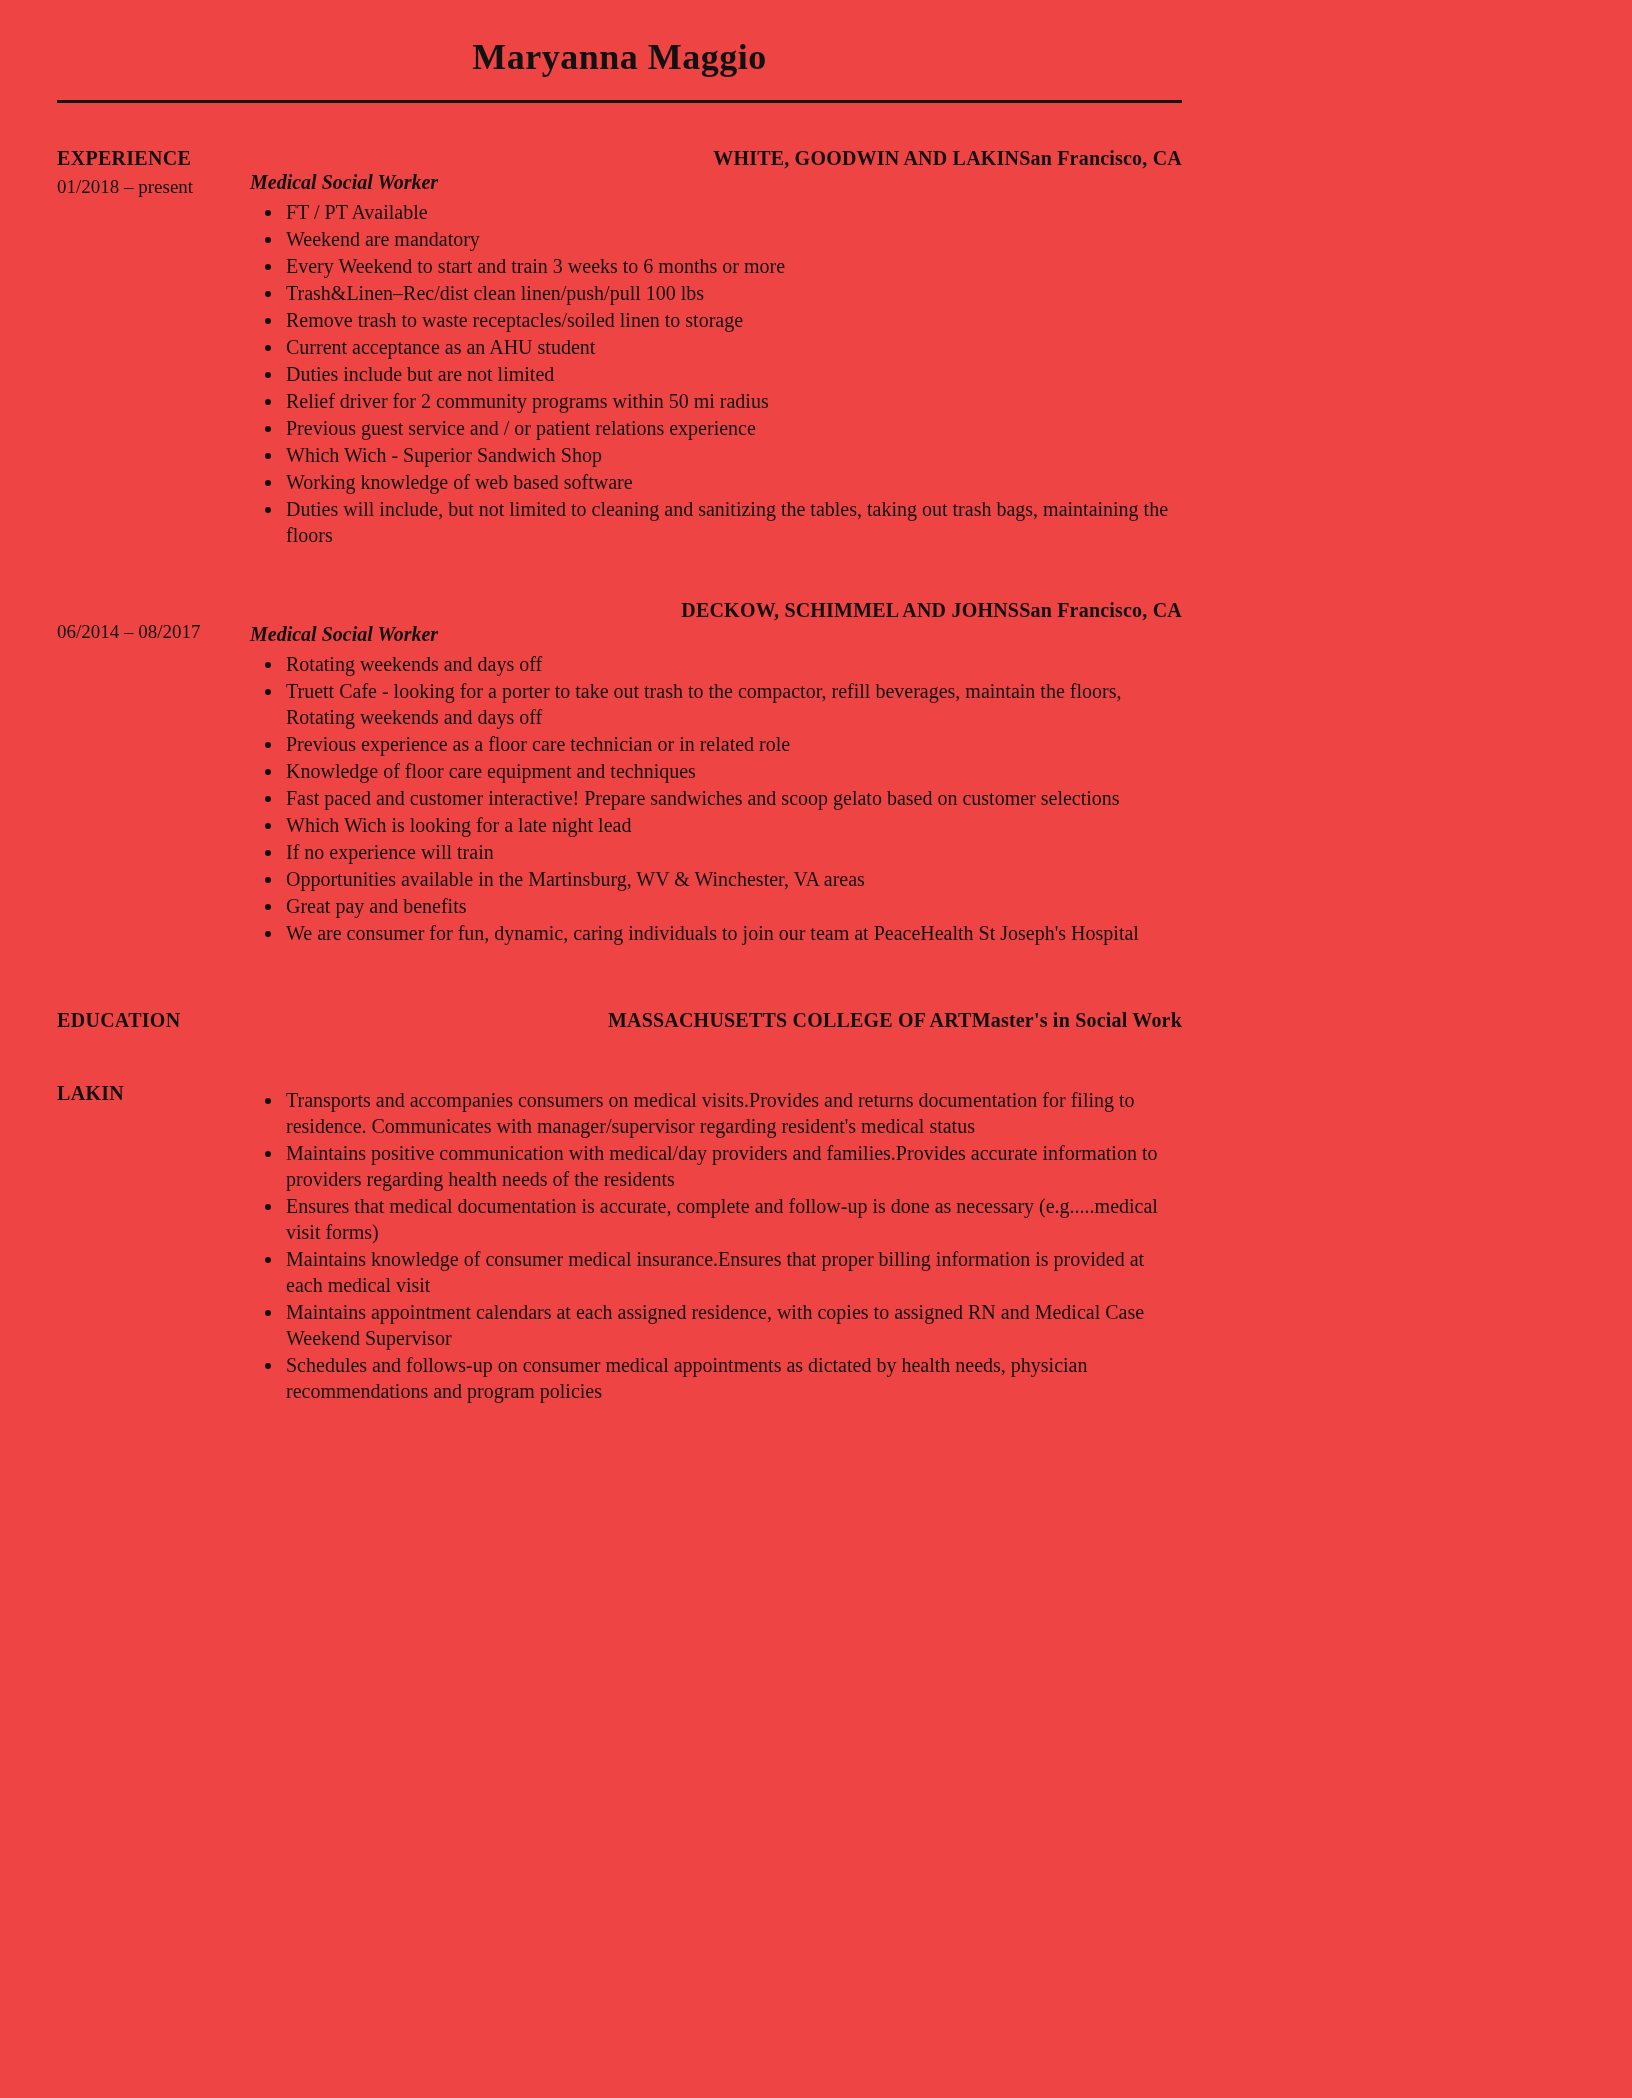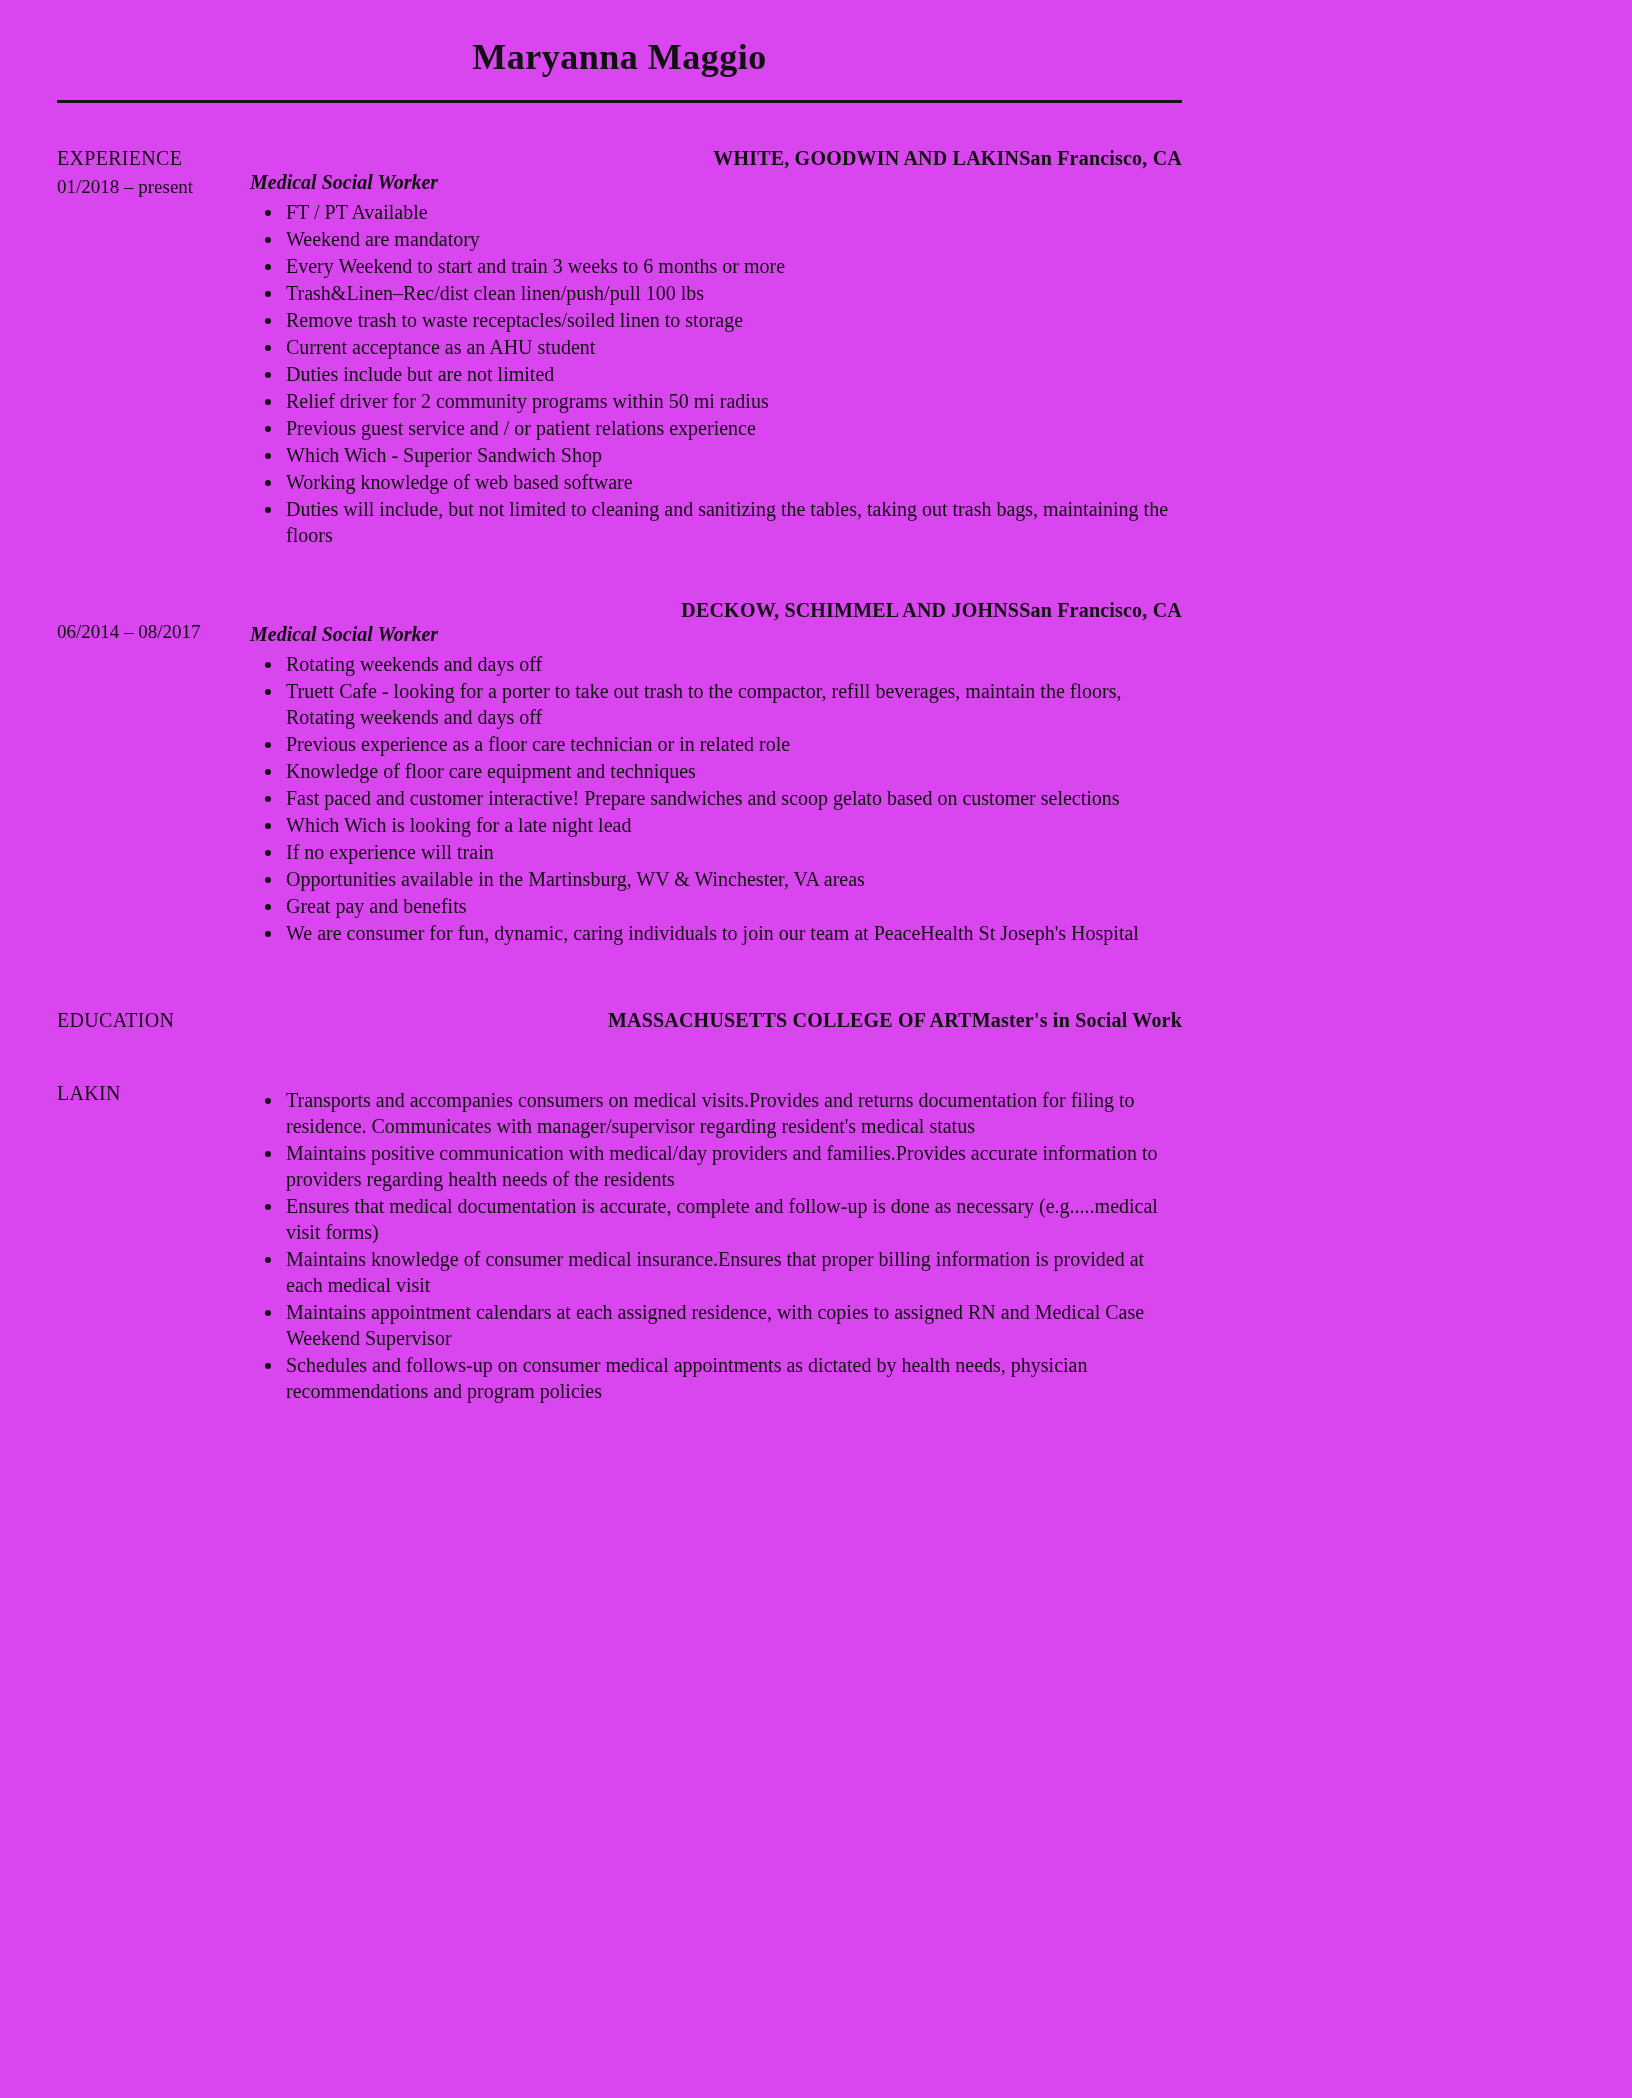--- a/index.html
+++ b/index.html
@@ -2,21 +2,21 @@
 <html><head>
 <meta charset="utf-8">
 <style>
   html, body { margin: 0; padding: 0; background: #e9e9e9; }
   .page {
     position: relative;
     width: 1632px;
     min-height: 2098px;
     margin: 0 auto;
     box-sizing: border-box;
-    background: #d946ef;
+    background: #ef4444;
     font-family: "Liberation Serif", "DejaVu Serif", serif;
     color: #111;
     padding: 26px 450px 60px 57px;
   }
   
   .name {
     text-align: center;
     font-size: 36px;
     font-weight: bold;
     letter-spacing: 0.5px;
@@ -35,21 +35,21 @@
   }
   
   .section {
     display: grid;
     grid-template-columns: 193px 1fr;
     align-items: start;
   }
   .side { padding-right: 10px; }
   .side-label {
     font-size: 20px;
-    font-weight: normal;
+    font-weight: bold;
     letter-spacing: 0.3px;
   }
   .side-dates {
     font-size: 19px;
     margin-top: 6px;
     white-space: nowrap;
   }
   .side-dates.align-role { margin-top: 22px; }
   
   .entry-head {

